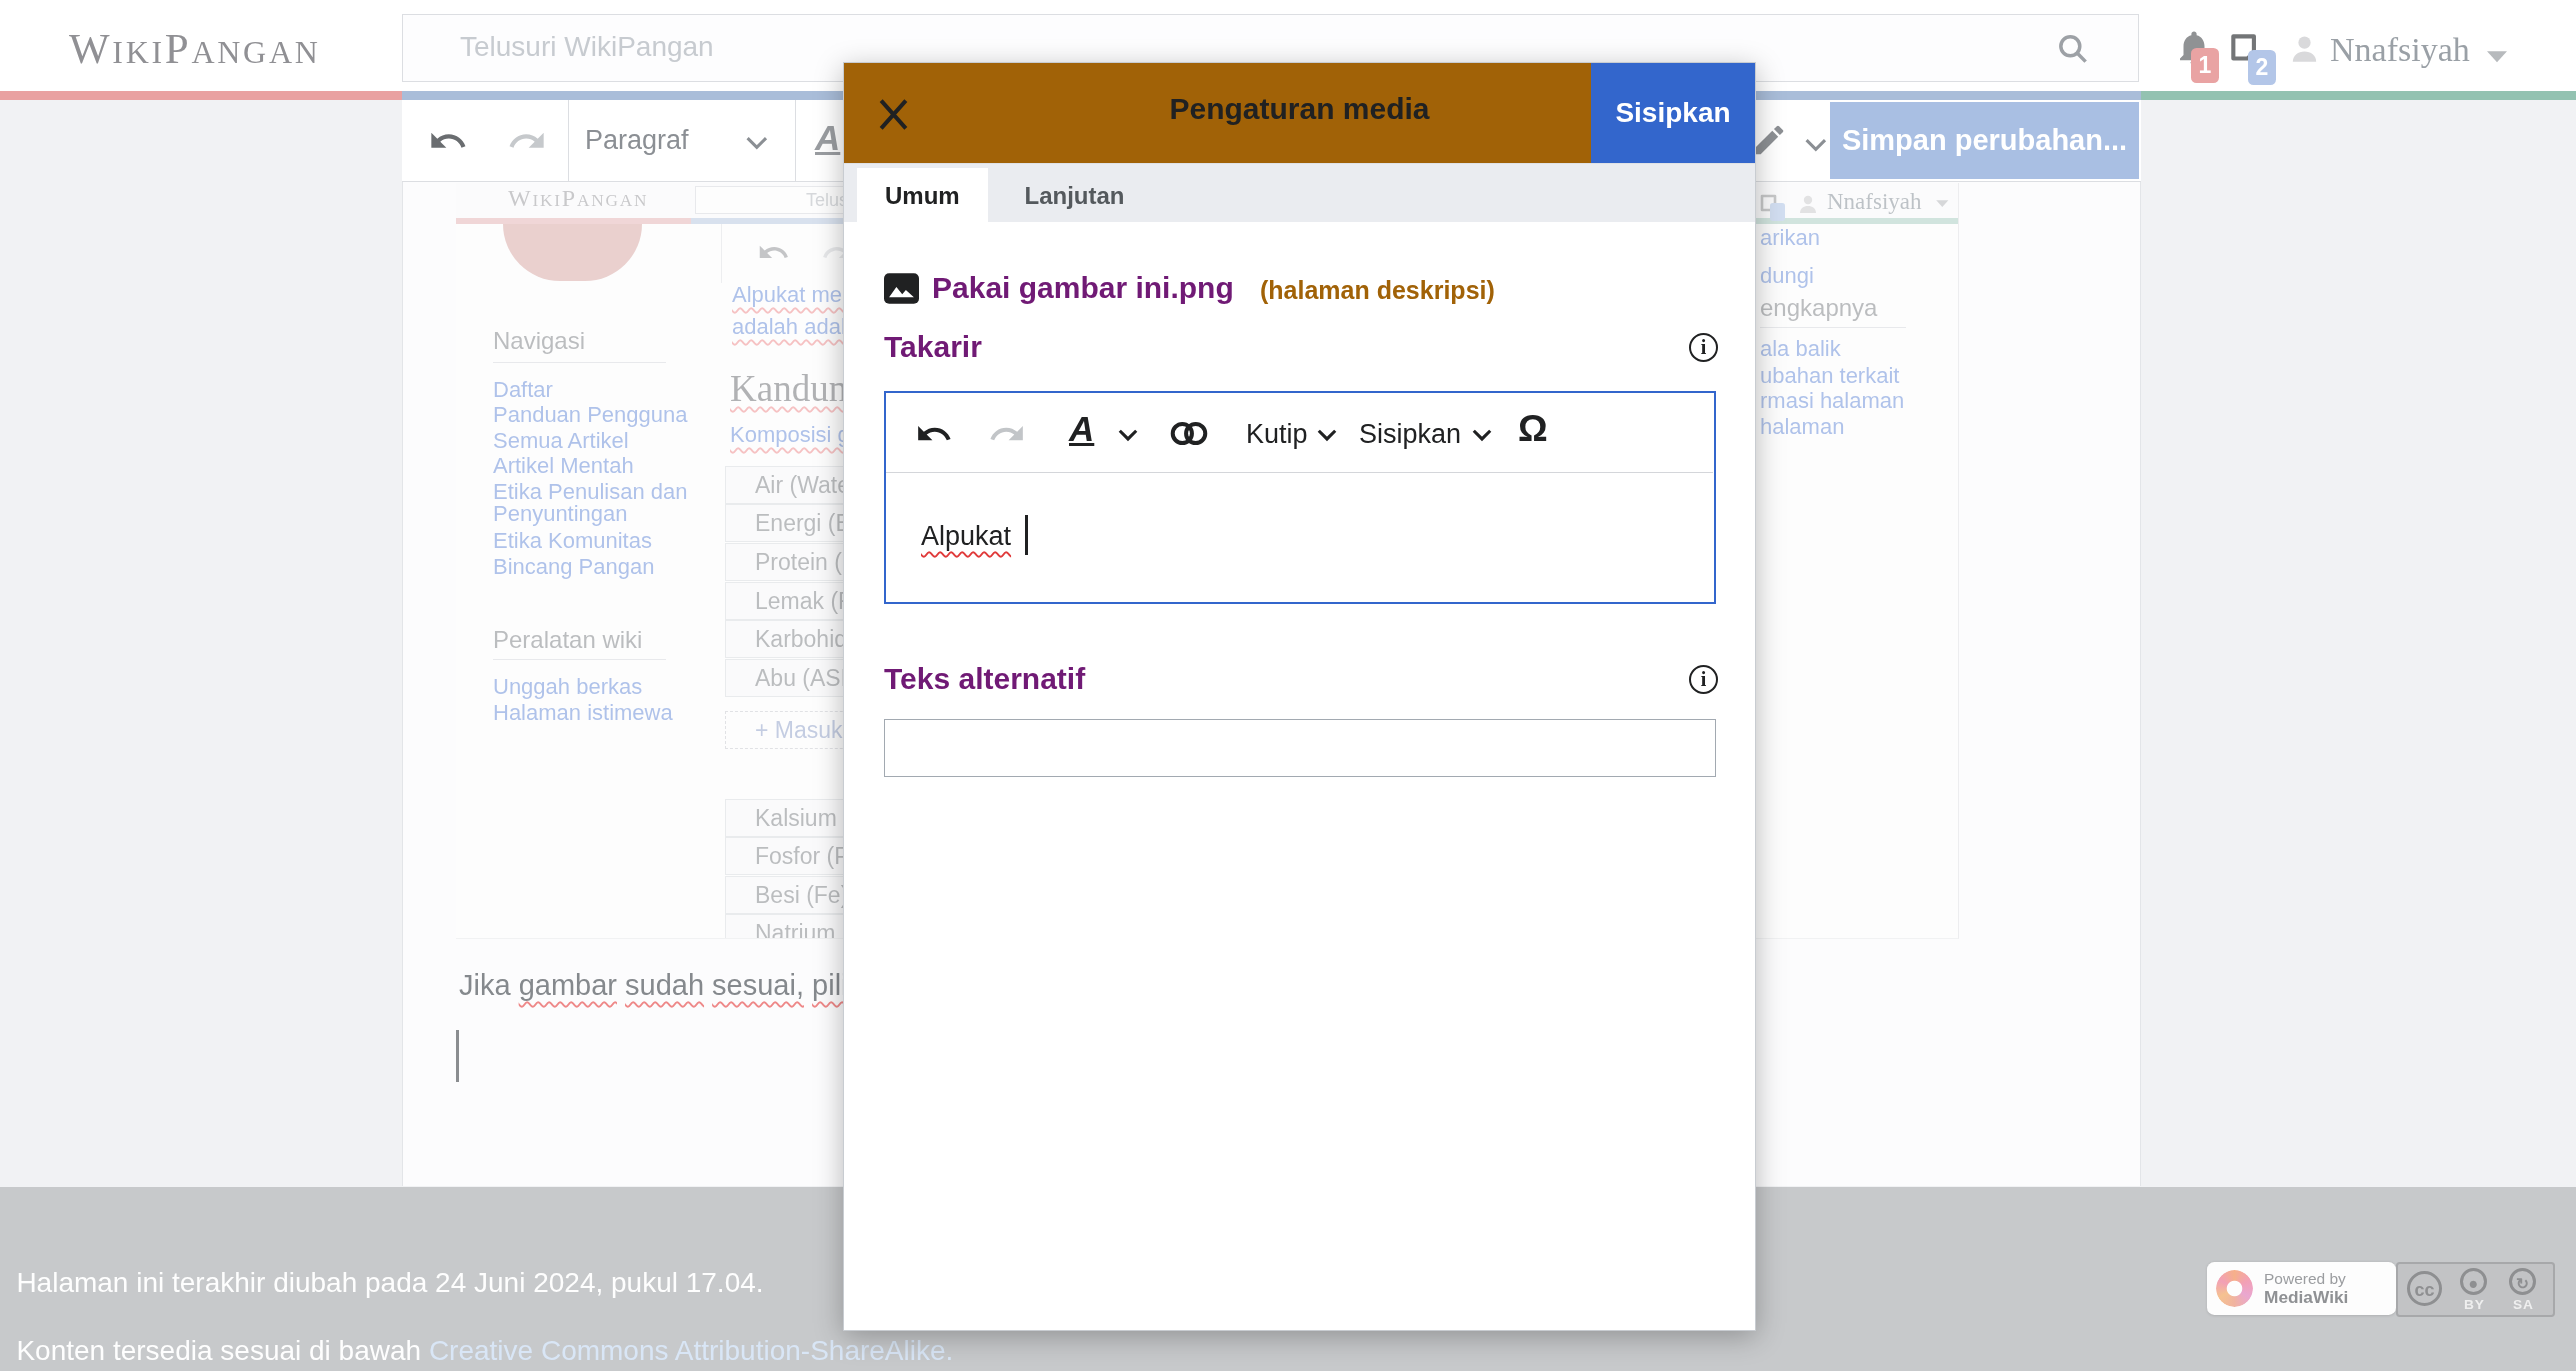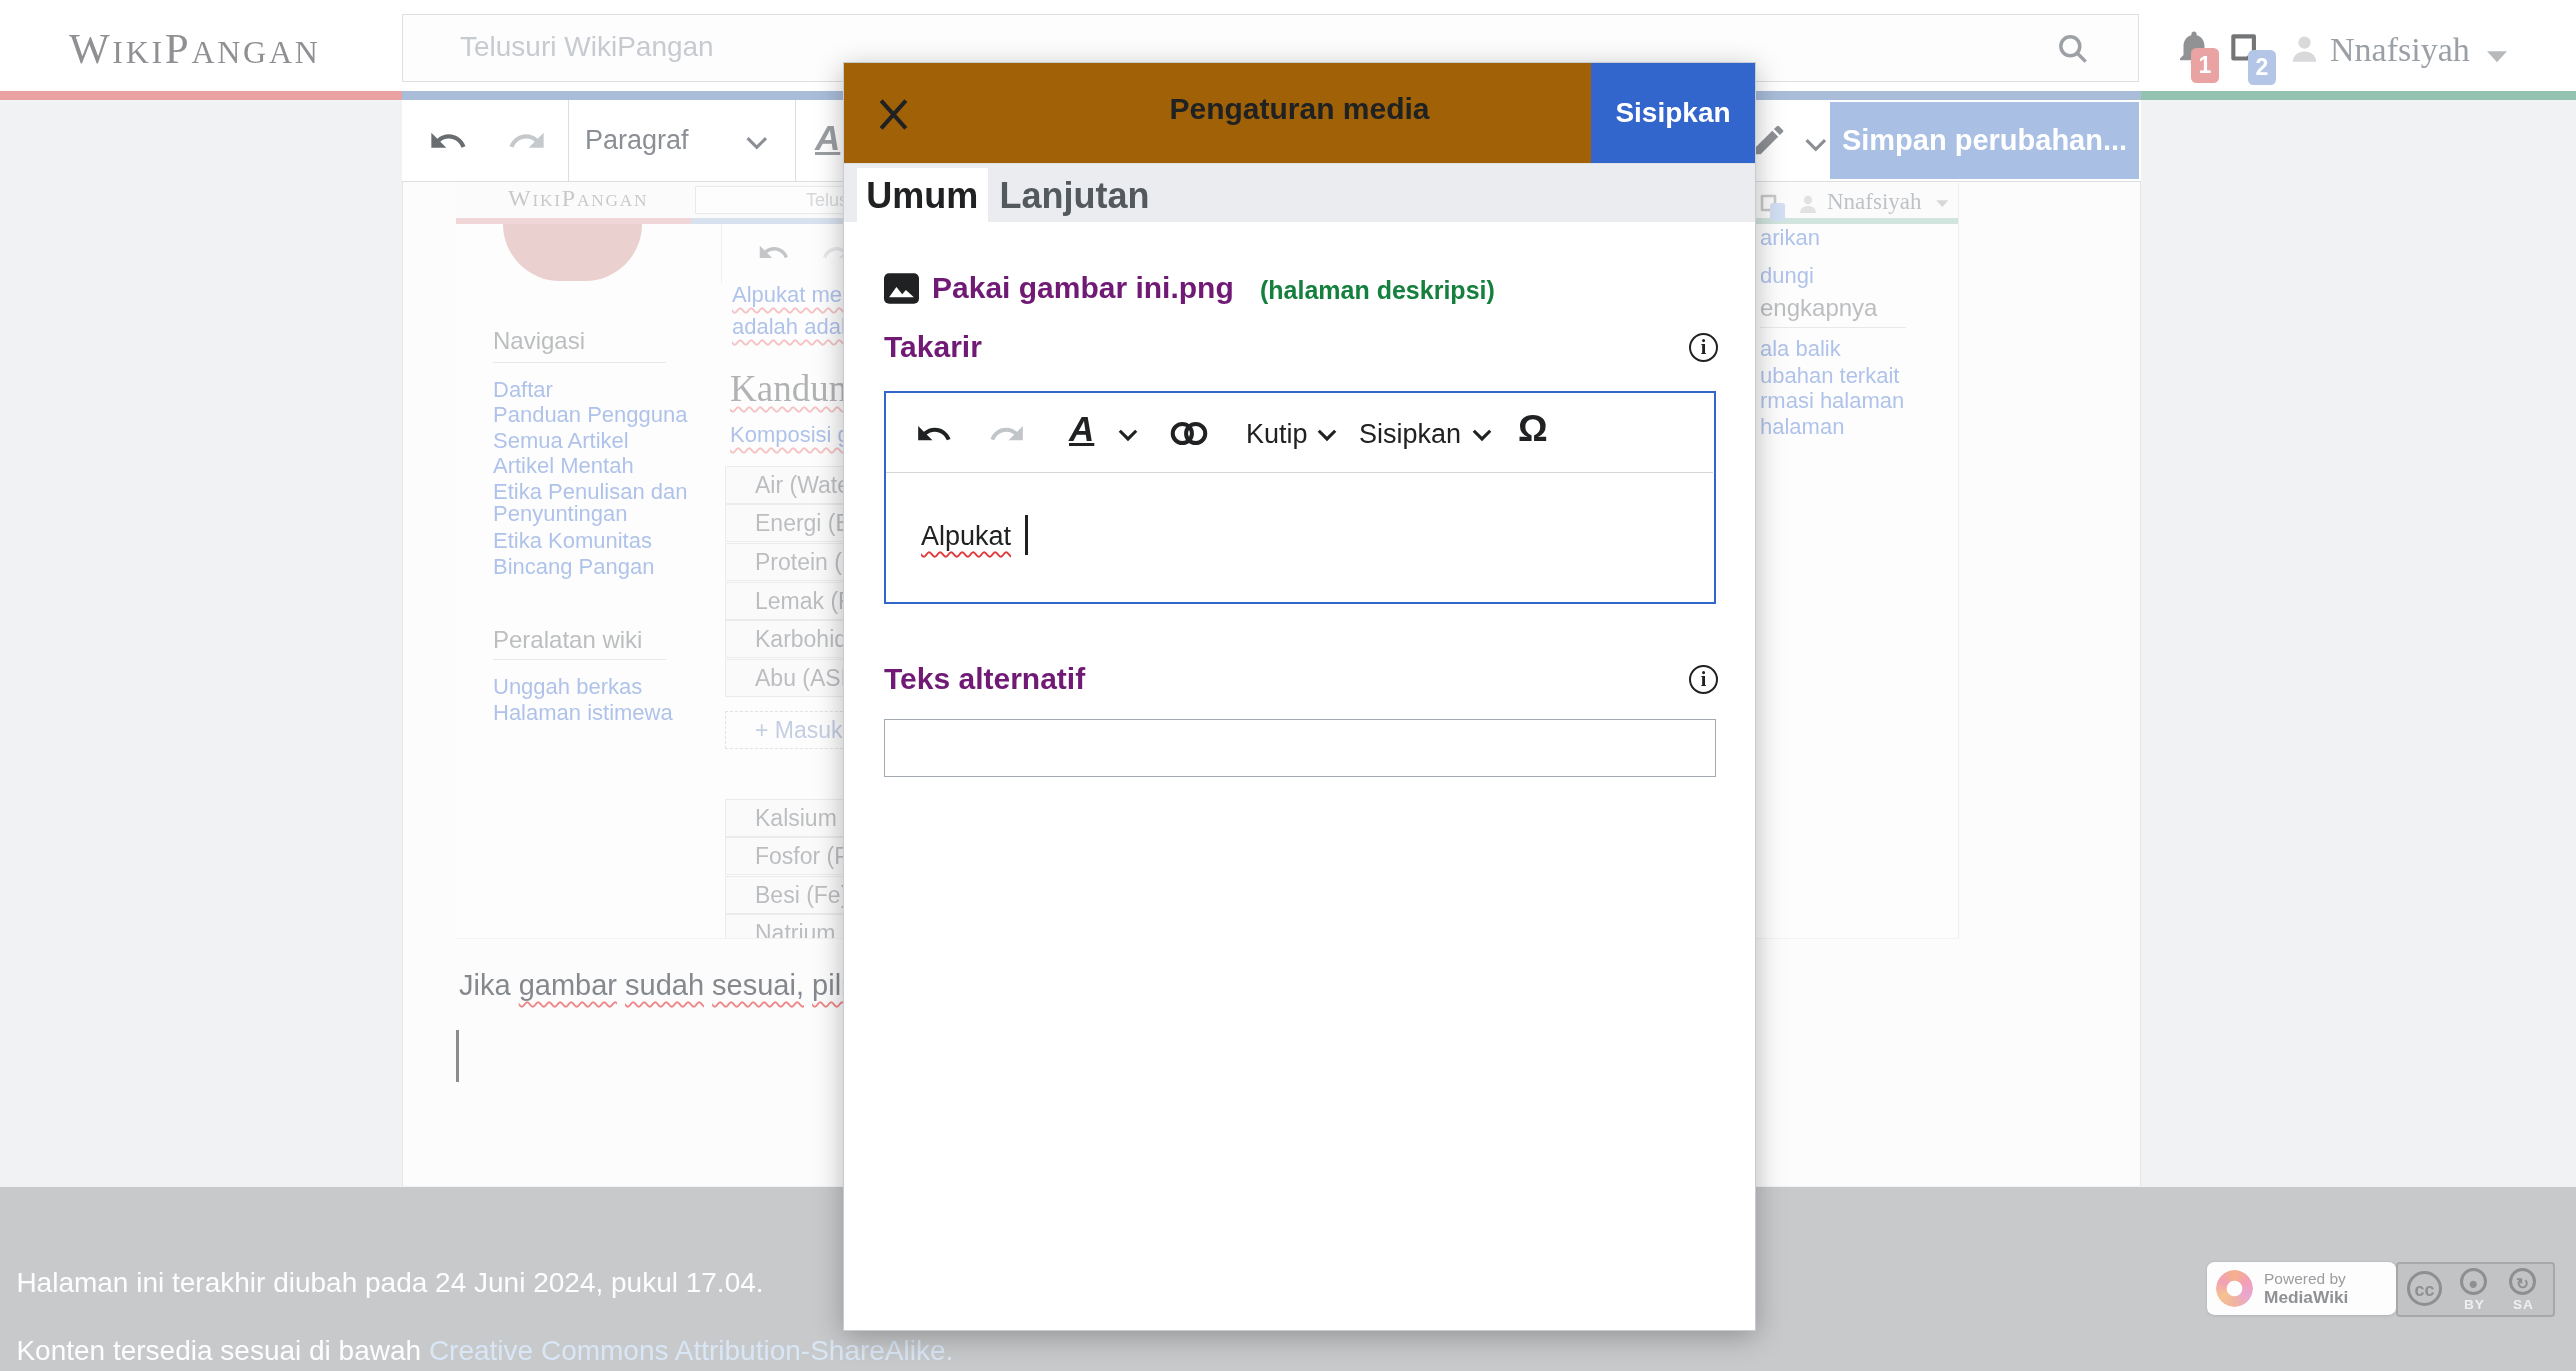--- a/index.html
+++ b/index.html
@@ -3,21 +3,21 @@
 <meta charset="utf-8">
 <style>
   * { margin:0; padding:0; box-sizing:border-box; }
   html,body { width:2576px; height:1371px; }
   body { font-family:"Liberation Sans", sans-serif; background:#f1f2f4; position:relative; overflow:hidden; color:#202122; }
   .abs { position:absolute; }
   .nowrap { white-space:nowrap; }
   .sq { text-decoration:underline wavy #e03a3a; text-decoration-thickness:1.8px; text-underline-offset:5.5px; text-decoration-skip-ink:none; }
   .sqb { text-decoration:underline wavy #e66; text-decoration-thickness:1.8px; text-underline-offset:4.6px; text-decoration-skip-ink:none; }
   .serif { font-family:"Liberation Serif", serif; }
-  .blue { color:#15803d; }
+  .blue { color:#a16207; }
   .caret { width:2.7px; background:#44474a; }
   .vsep { width:0.9px; background:#dcdee2; }
   svg { display:block; }
 
   
   .site-header { left:0; top:0; width:2576px; height:91px; background:#ffffff; }
   .logo { left:69px; top:24px; font-size:43px; color:#909094; letter-spacing:2.7px; }
   .logo .sc { font-size:32px; }
   .search-box { left:402px; top:13.7px; width:1737px; height:68px; background:#fdfdfe; border:1.8px solid #dcdee2; }
   .search-box input { position:absolute; left:57px; top:0; width:1552px; height:64px; border:0; outline:none; font-size:28px; color:#54595d; background:transparent; font-family:"Liberation Sans",sans-serif; }
@@ -44,21 +44,21 @@
   .mini .gray { color:#54595d; }
   .mini .trow { left:269px; width:981px; height:38px; background:#f7f8f9; border:0.9px solid #ccd0d4; font-size:23px; color:#54595d; line-height:37px; padding-left:29px; }
   .mini hr.sb { border:0; border-top:0.9px solid #c8ccd1; }
 
   
   .dialog { left:843px; top:62px; width:913px; height:1269px; background:#ffffff; box-shadow:0 5.5px 27px rgba(0,0,0,0.28); border:0.9px solid #c8ccd1; z-index:10; }
   .dlg-head { left:0; top:0; width:911px; height:100px; background:#a16207; }
   .dlg-title { width:911px; text-align:center; top:29px; font-size:30px; font-weight:bold; color:#202122; }
   .insert-btn { left:747px; top:0; width:164px; height:100px; background:#3366cc; color:#fff; font-size:28px; font-weight:bold; text-align:center; line-height:100px; }
   .tabbar { left:0; top:100px; width:911px; height:59px; background:#eaecf0; border-top:0.9px solid #dfe1e5; }
-  .tab { height:56px; top:3.7px; font-size:36px; font-weight:bold; text-align:center; line-height:56px; }
+  .tab { height:56px; top:3.7px; font-size:24px; font-weight:bold; text-align:center; line-height:56px; }
   .tab.active { background:#ffffff; color:#202122; }
   .tab.inactive { color:#54595d; }
   .dlg-label { font-size:30px; font-weight:bold; color:#701a75; }
   .info-ic { width:29px; height:29px; border:2.7px solid #202122; border-radius:50%; color:#202122; font-size:20px; font-weight:bold; text-align:center; line-height:25px; font-family:"Liberation Serif",serif; }
   .cap-editor { left:40px; top:328px; width:832px; height:213px; border:2.7px solid #3366cc; background:#fff; }
   .cap-toolbar { left:0; top:0; width:827px; height:80px; border-bottom:0.9px solid #d4d6da; }
   .cap-item { font-size:27px; color:#202122; }
   .alt-input { left:40px; top:656px; width:832px; height:58px; border:1.8px solid #a2a9b1; background:#fff; }
   .dlg-foot { left:0; top:1189px; width:911px; height:79px; border-top:0.9px solid #c8ccd1; background:#ffffff; }
   .change-btn { left:0; top:0; width:226px; height:78px; background:#f5f6f8; border-right:0.9px solid #d9dbde; font-size:28px; font-weight:bold; color:#2c2f33; text-align:center; line-height:78px; }

